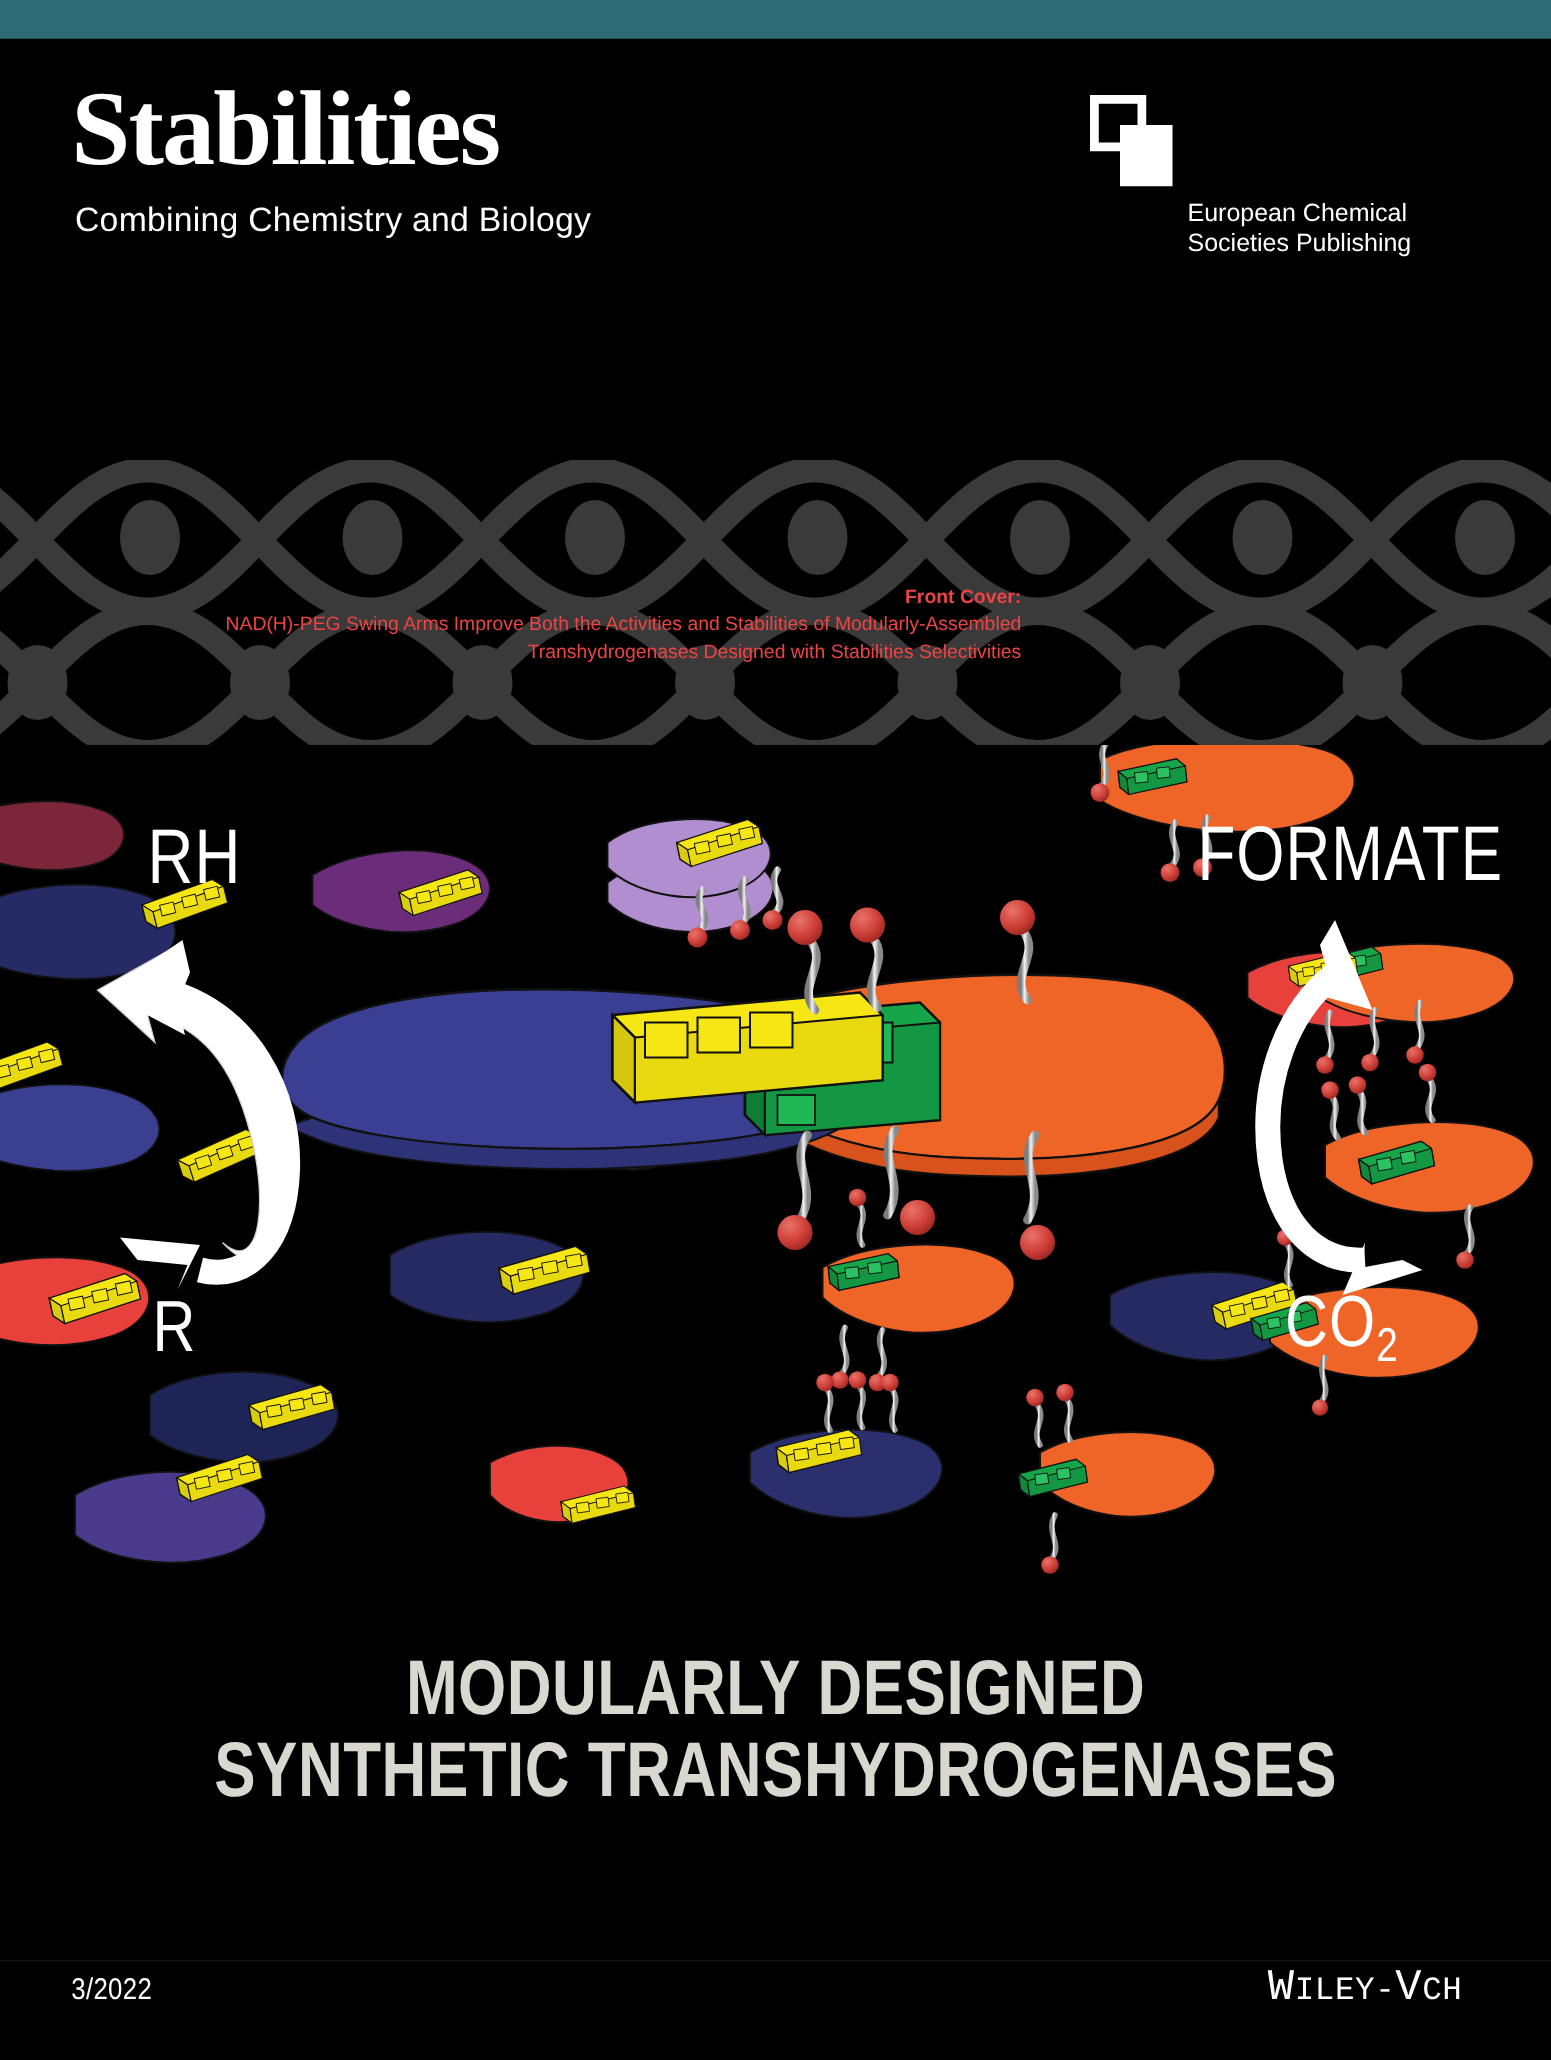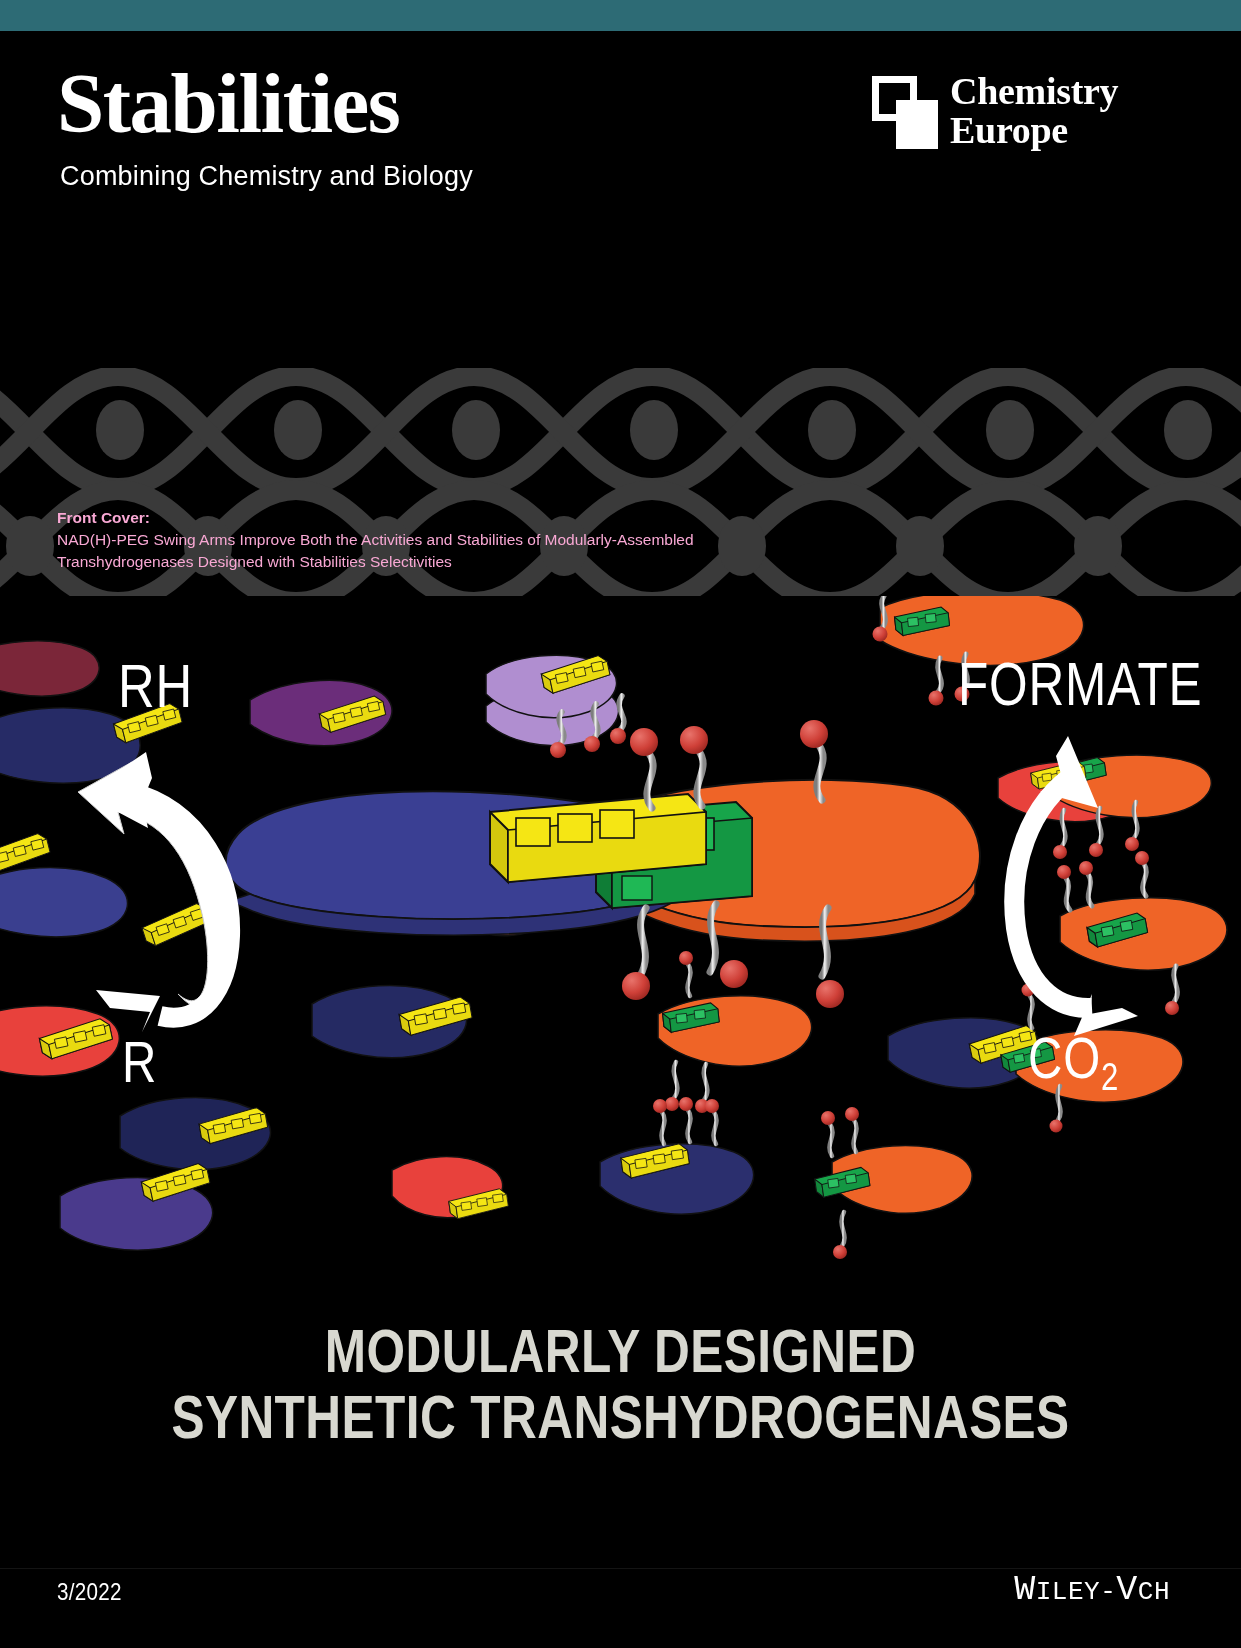--- a/index.html
+++ b/index.html
@@ -79,22 +79,23 @@
   }
 
   
   .wave-band{
     position:absolute;left:0;top:368px;width:1241px;height:232px;
     overflow:hidden;
   }
 
   
   .cover-caption{
-    position:absolute;left:57px;top:507px;width:760px;
-    color:#f9a8d4;
+    position:absolute;left:57px;top:467px;width:760px;
+    color:#ef4444;
+    text-align:right;
   }
   .cc-label{
     font-size:15.5px;font-weight:700;line-height:1.42;
   }
   .cc-authors{
     font-size:15.5px;font-style:italic;line-height:1.42;
   }
   .cc-title{
     font-size:15.5px;line-height:1.45;font-weight:400;
   }
@@ -154,24 +155,24 @@
     <div class="journal-title">Stabilities</div>
     <div class="journal-tagline">Combining Chemistry and Biology</div>
   </div>
 
   <div class="ce-logo">
     <div class="ce-row">
       <div class="ce-mark">
         <div class="sq-outline"></div>
         <div class="sq-solid"></div>
       </div>
-      <div class="ce-words">
-        <div class="ce-line">Chemistry</div>
-        <div class="ce-line">Europe</div>
-      </div>
+    </div>
+    <div class="ce-sub">
+      <div>European Chemical</div>
+      <div>Societies Publishing</div>
     </div>
   </div>
 
   <div class="wave-band">
     <svg width="1241" height="232" viewBox="0 0 1241 232" xmlns="http://www.w3.org/2000/svg">
       <g fill="none" stroke="#3a3a3a" stroke-width="20" stroke-linecap="round">
         <path d="M-60,8 C 10,8 48,120 118,120 C 188,120 226,8 296,8 C 366,8 404,120 474,120 C 544,120 582,8 652,8 C 722,8 760,120 830,120 C 900,120 938,8 1008,8 C 1078,8 1116,120 1186,120 C 1256,120 1294,8 1364,8"></path>
         <path d="M-60,120 C 10,120 48,8 118,8 C 188,8 226,120 296,120 C 366,120 404,8 474,8 C 544,8 582,120 652,120 C 722,120 760,8 830,8 C 900,8 938,120 1008,120 C 1078,120 1116,8 1186,8 C 1256,8 1294,120 1364,120"></path>
         <path d="M-60,122 C 10,122 48,234 118,234 C 188,234 226,122 296,122 C 366,122 404,234 474,234 C 544,234 582,122 652,122 C 722,122 760,234 830,234 C 900,234 938,122 1008,122 C 1078,122 1116,234 1186,234 C 1256,234 1294,122 1364,122"></path>
         <path d="M-60,234 C 10,234 48,122 118,122 C 188,122 226,234 296,234 C 366,234 404,122 474,122 C 544,122 582,234 652,234 C 722,234 760,122 830,122 C 900,122 938,234 1008,234 C 1078,234 1116,122 1186,122 C 1256,122 1294,234 1364,234"></path>

